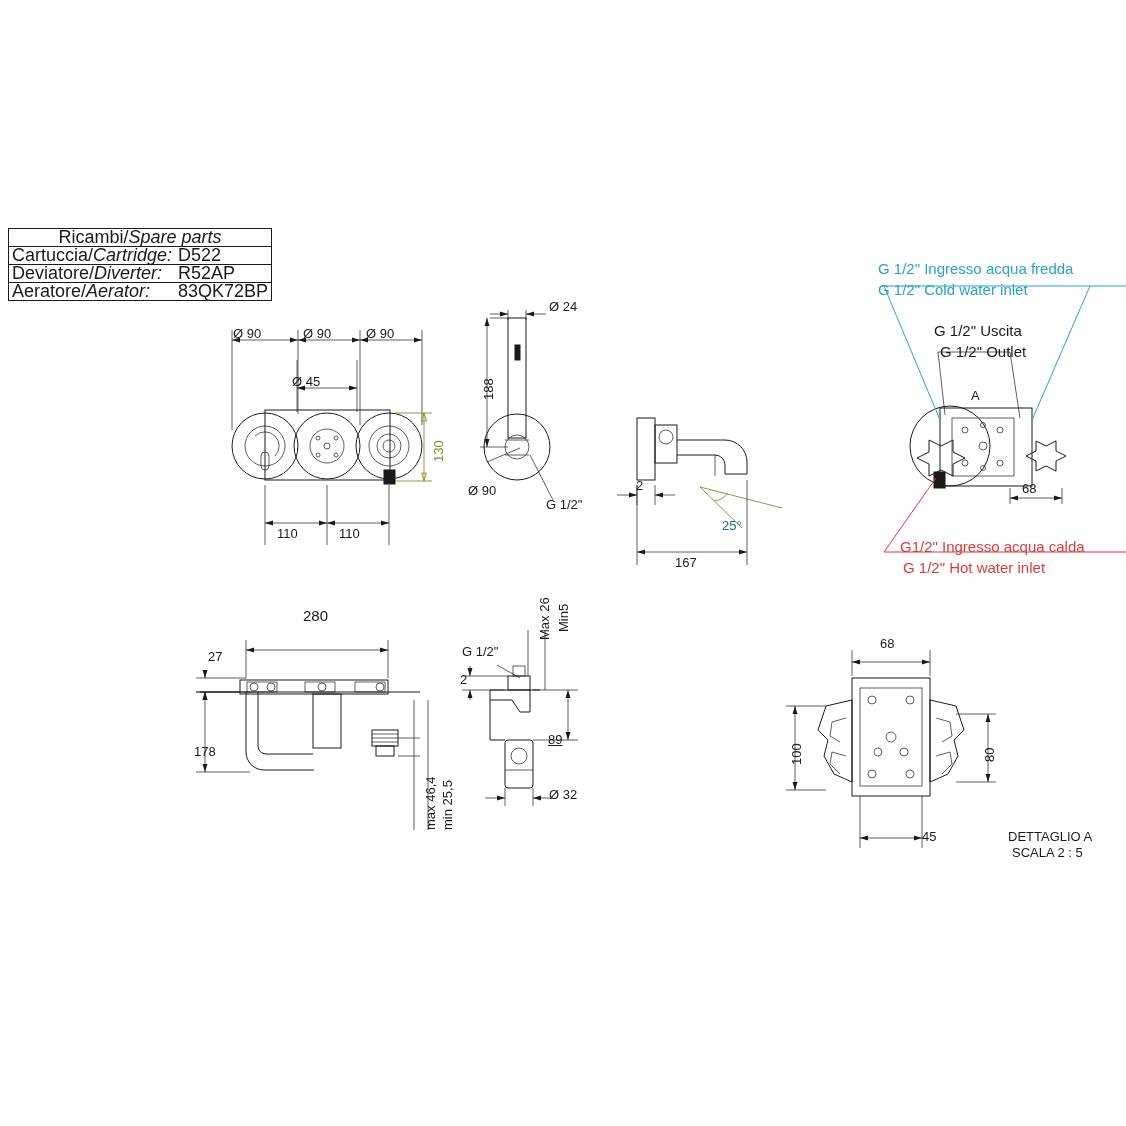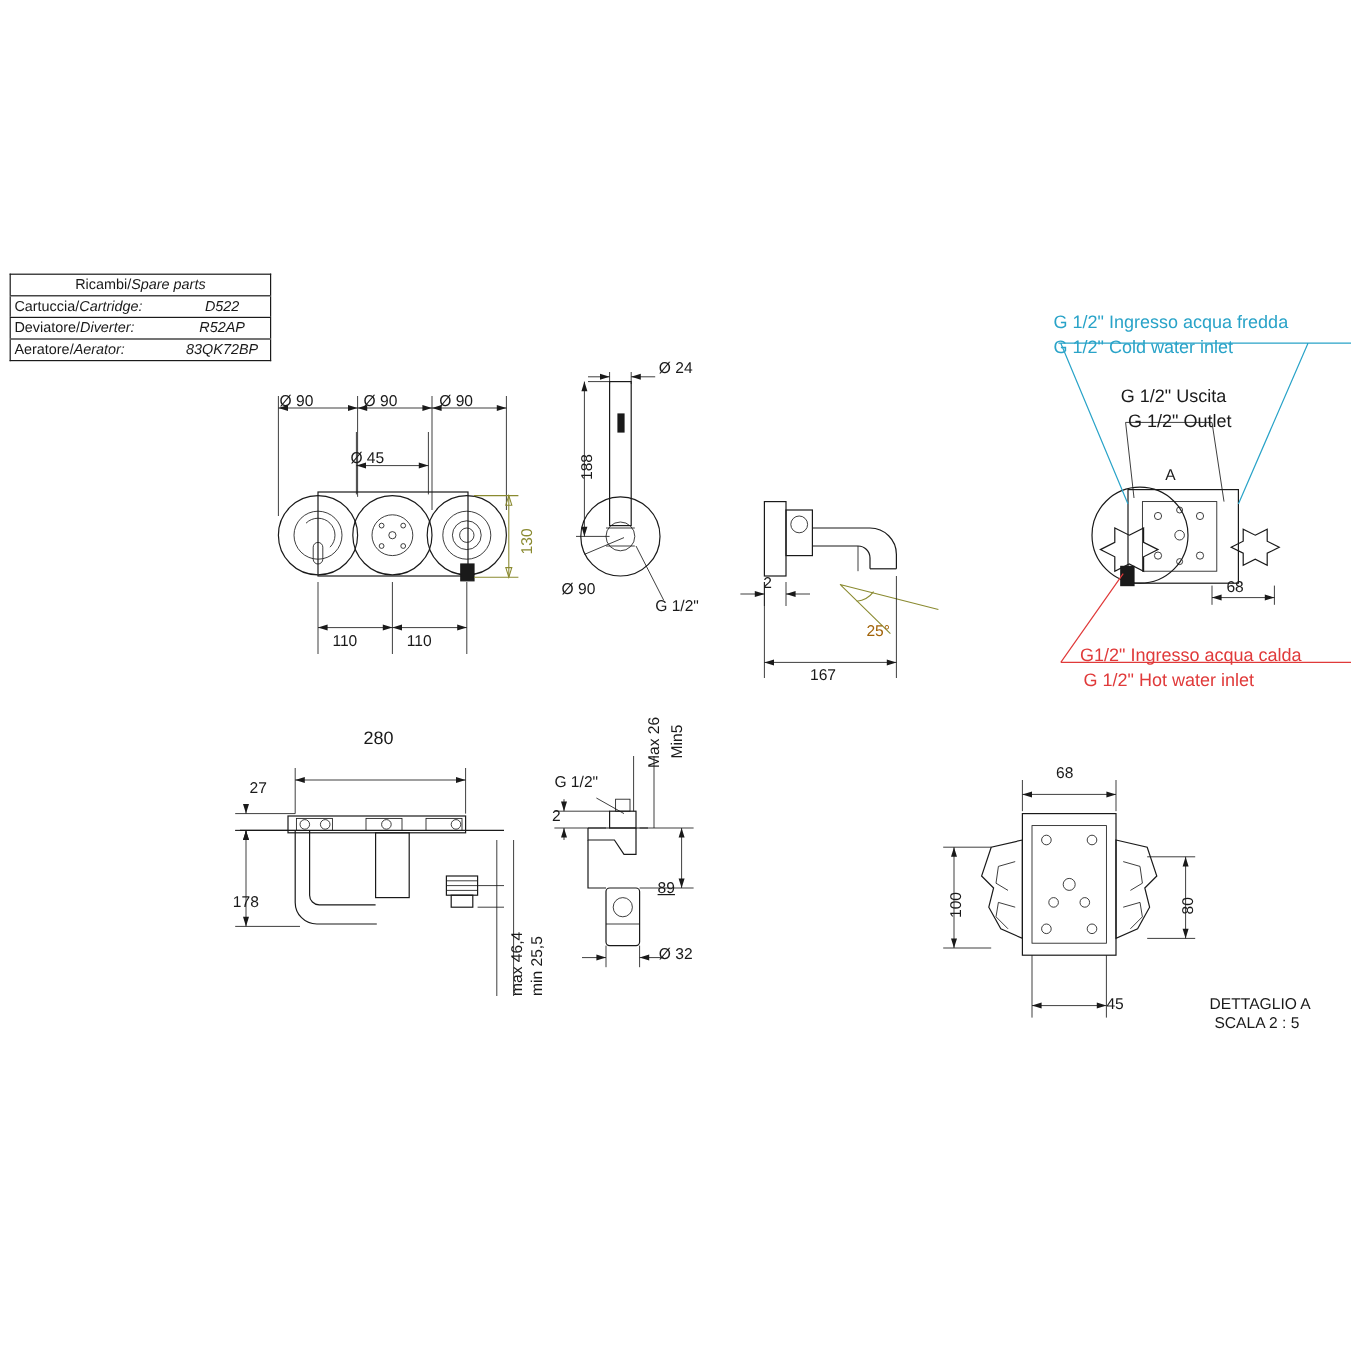--- a/index.html
+++ b/index.html
@@ -26,34 +26,34 @@
   .txt.lg { font-size: 15px; }
   .txt.cyan { color: #29a3c8; }
   .txt.red  { color: #e03a3a; }
   .rot90 { transform-origin: 0 0; transform: rotate(-90deg); }
 
   
   .parts-table {
     position: absolute;
     left: 8px;
     top: 228px;
-    width: 218px;
+    width: 244px;
     border: 1px solid #1a1a1a;
     border-collapse: collapse;
-    font-size: 12px;
+    font-size: 18px;
   }
   .parts-table td {
     border-top: 1px solid #1a1a1a;
     padding: 0 3px;
     height: 17px;
     line-height: 17px;
     white-space: nowrap;
   }
   .parts-table tr:first-child td { border-top: none; text-align: center; }
-  .parts-table td.val { text-align: center; font-style: italic; }
+  .parts-table td.val { text-align: left; }
   .parts-table .it { font-style: italic; }
 
   svg { position: absolute; left: 0; top: 0; overflow: visible; }
   .ln   { stroke: #1a1a1a; stroke-width: 1; fill: none; }
   .ln-t { stroke: #1a1a1a; stroke-width: 0.7; fill: none; }
   .ln-olive { stroke: #8a8a30; stroke-width: 0.9; fill: none; }
   .ln-cyan  { stroke: #29a3c8; stroke-width: 1; fill: none; }
   .ln-red   { stroke: #e03a3a; stroke-width: 1; fill: none; }
   .fill-dk  { fill: #1a1a1a; }
   .fill-none { fill: none; }
@@ -282,21 +282,21 @@
   <span class="txt rot90" style="left:432px; top:462px; color:#8a8a30;">130</span>
   <span class="txt" style="left:277px; top:527px;">110</span>
   <span class="txt" style="left:339px; top:527px;">110</span>
 
   <span class="txt" style="left:549px; top:300px;">Ø 24</span>
   <span class="txt rot90" style="left:482px; top:400px;">188</span>
   <span class="txt" style="left:468px; top:484px;">Ø 90</span>
   <span class="txt" style="left:546px; top:498px;">G 1/2"</span>
 
   <span class="txt" style="left:636px; top:479px;">2</span>
-  <span class="txt" style="left:722px; top:519px; color:#a16207;">25°</span>
+  <span class="txt" style="left:722px; top:519px; color:#0f766e;">25°</span>
   <span class="txt" style="left:675px; top:556px;">167</span>
 
   <span class="txt cyan lg" style="left:878px; top:260px;">G 1/2" Ingresso acqua fredda</span>
   <span class="txt cyan lg" style="left:878px; top:281px;">G 1/2" Cold water inlet</span>
   <span class="txt lg" style="left:934px; top:322px;">G 1/2" Uscita</span>
   <span class="txt lg" style="left:940px; top:343px;">G 1/2" Outlet</span>
   <span class="txt" style="left:971px; top:389px;">A</span>
   <span class="txt red lg" style="left:900px; top:538px;">G1/2" Ingresso acqua calda</span>
   <span class="txt red lg" style="left:903px; top:559px;">G 1/2" Hot water inlet</span>
   <span class="txt" style="left:1022px; top:482px;">68</span>

